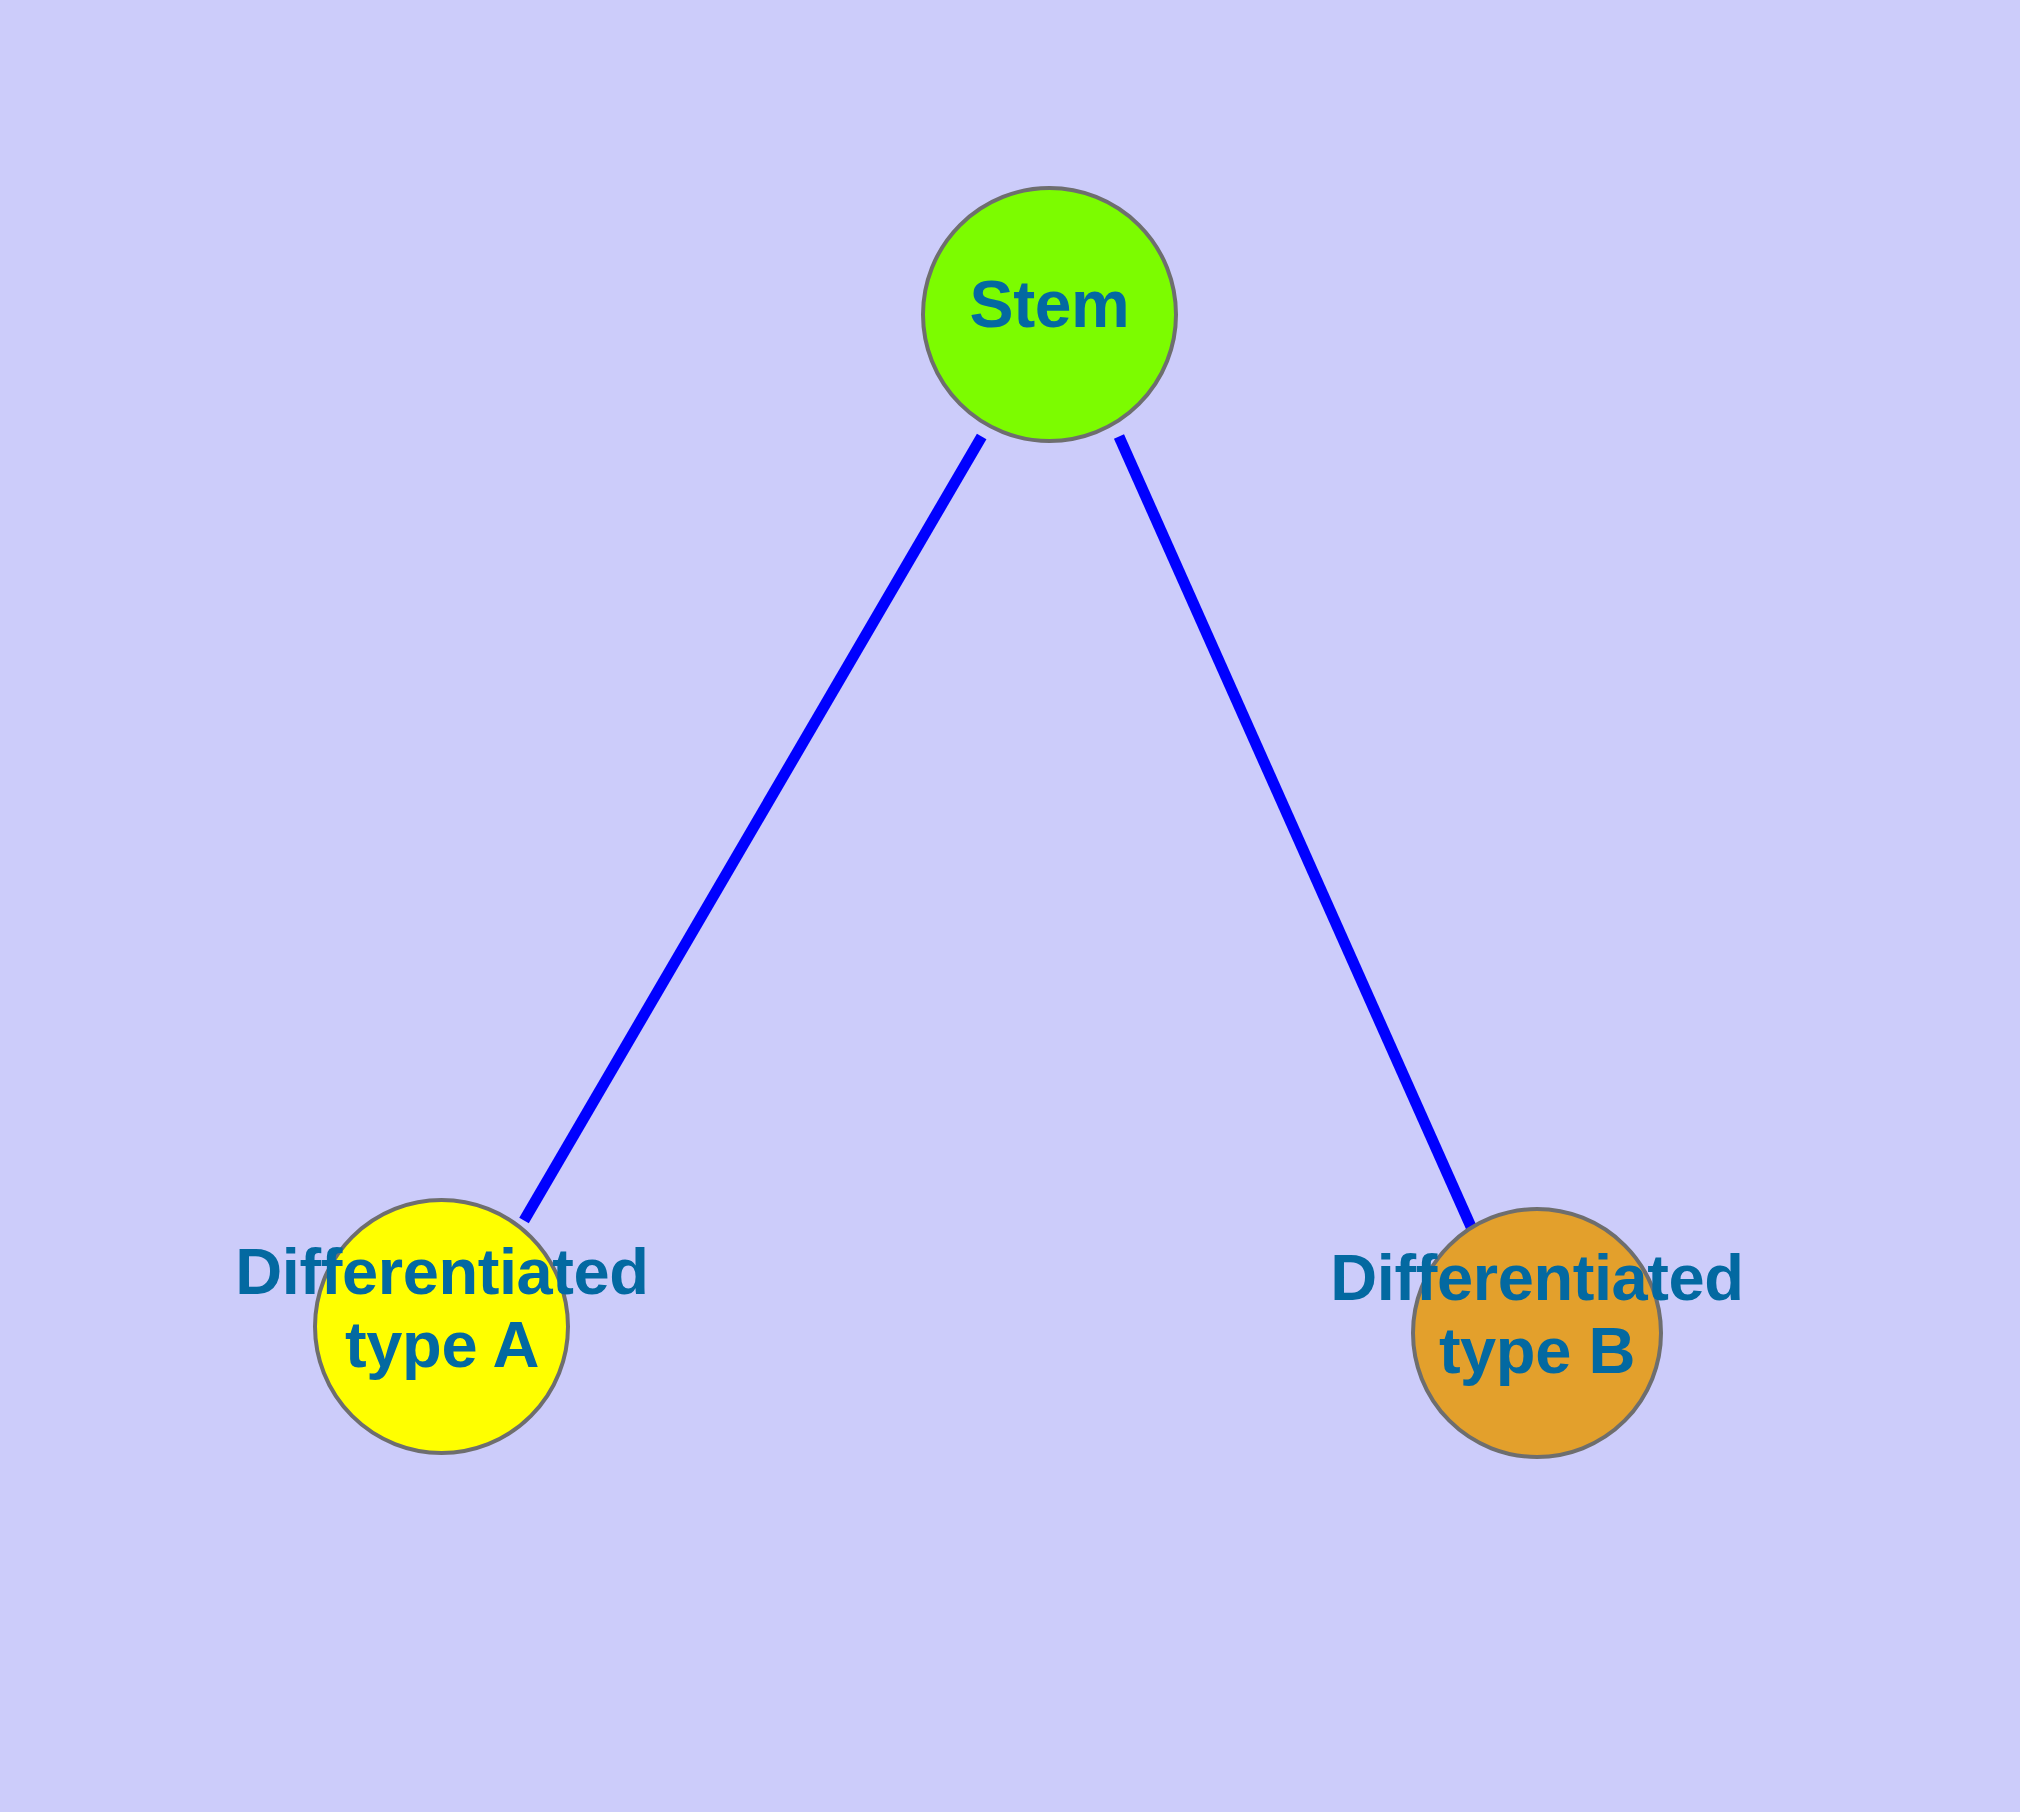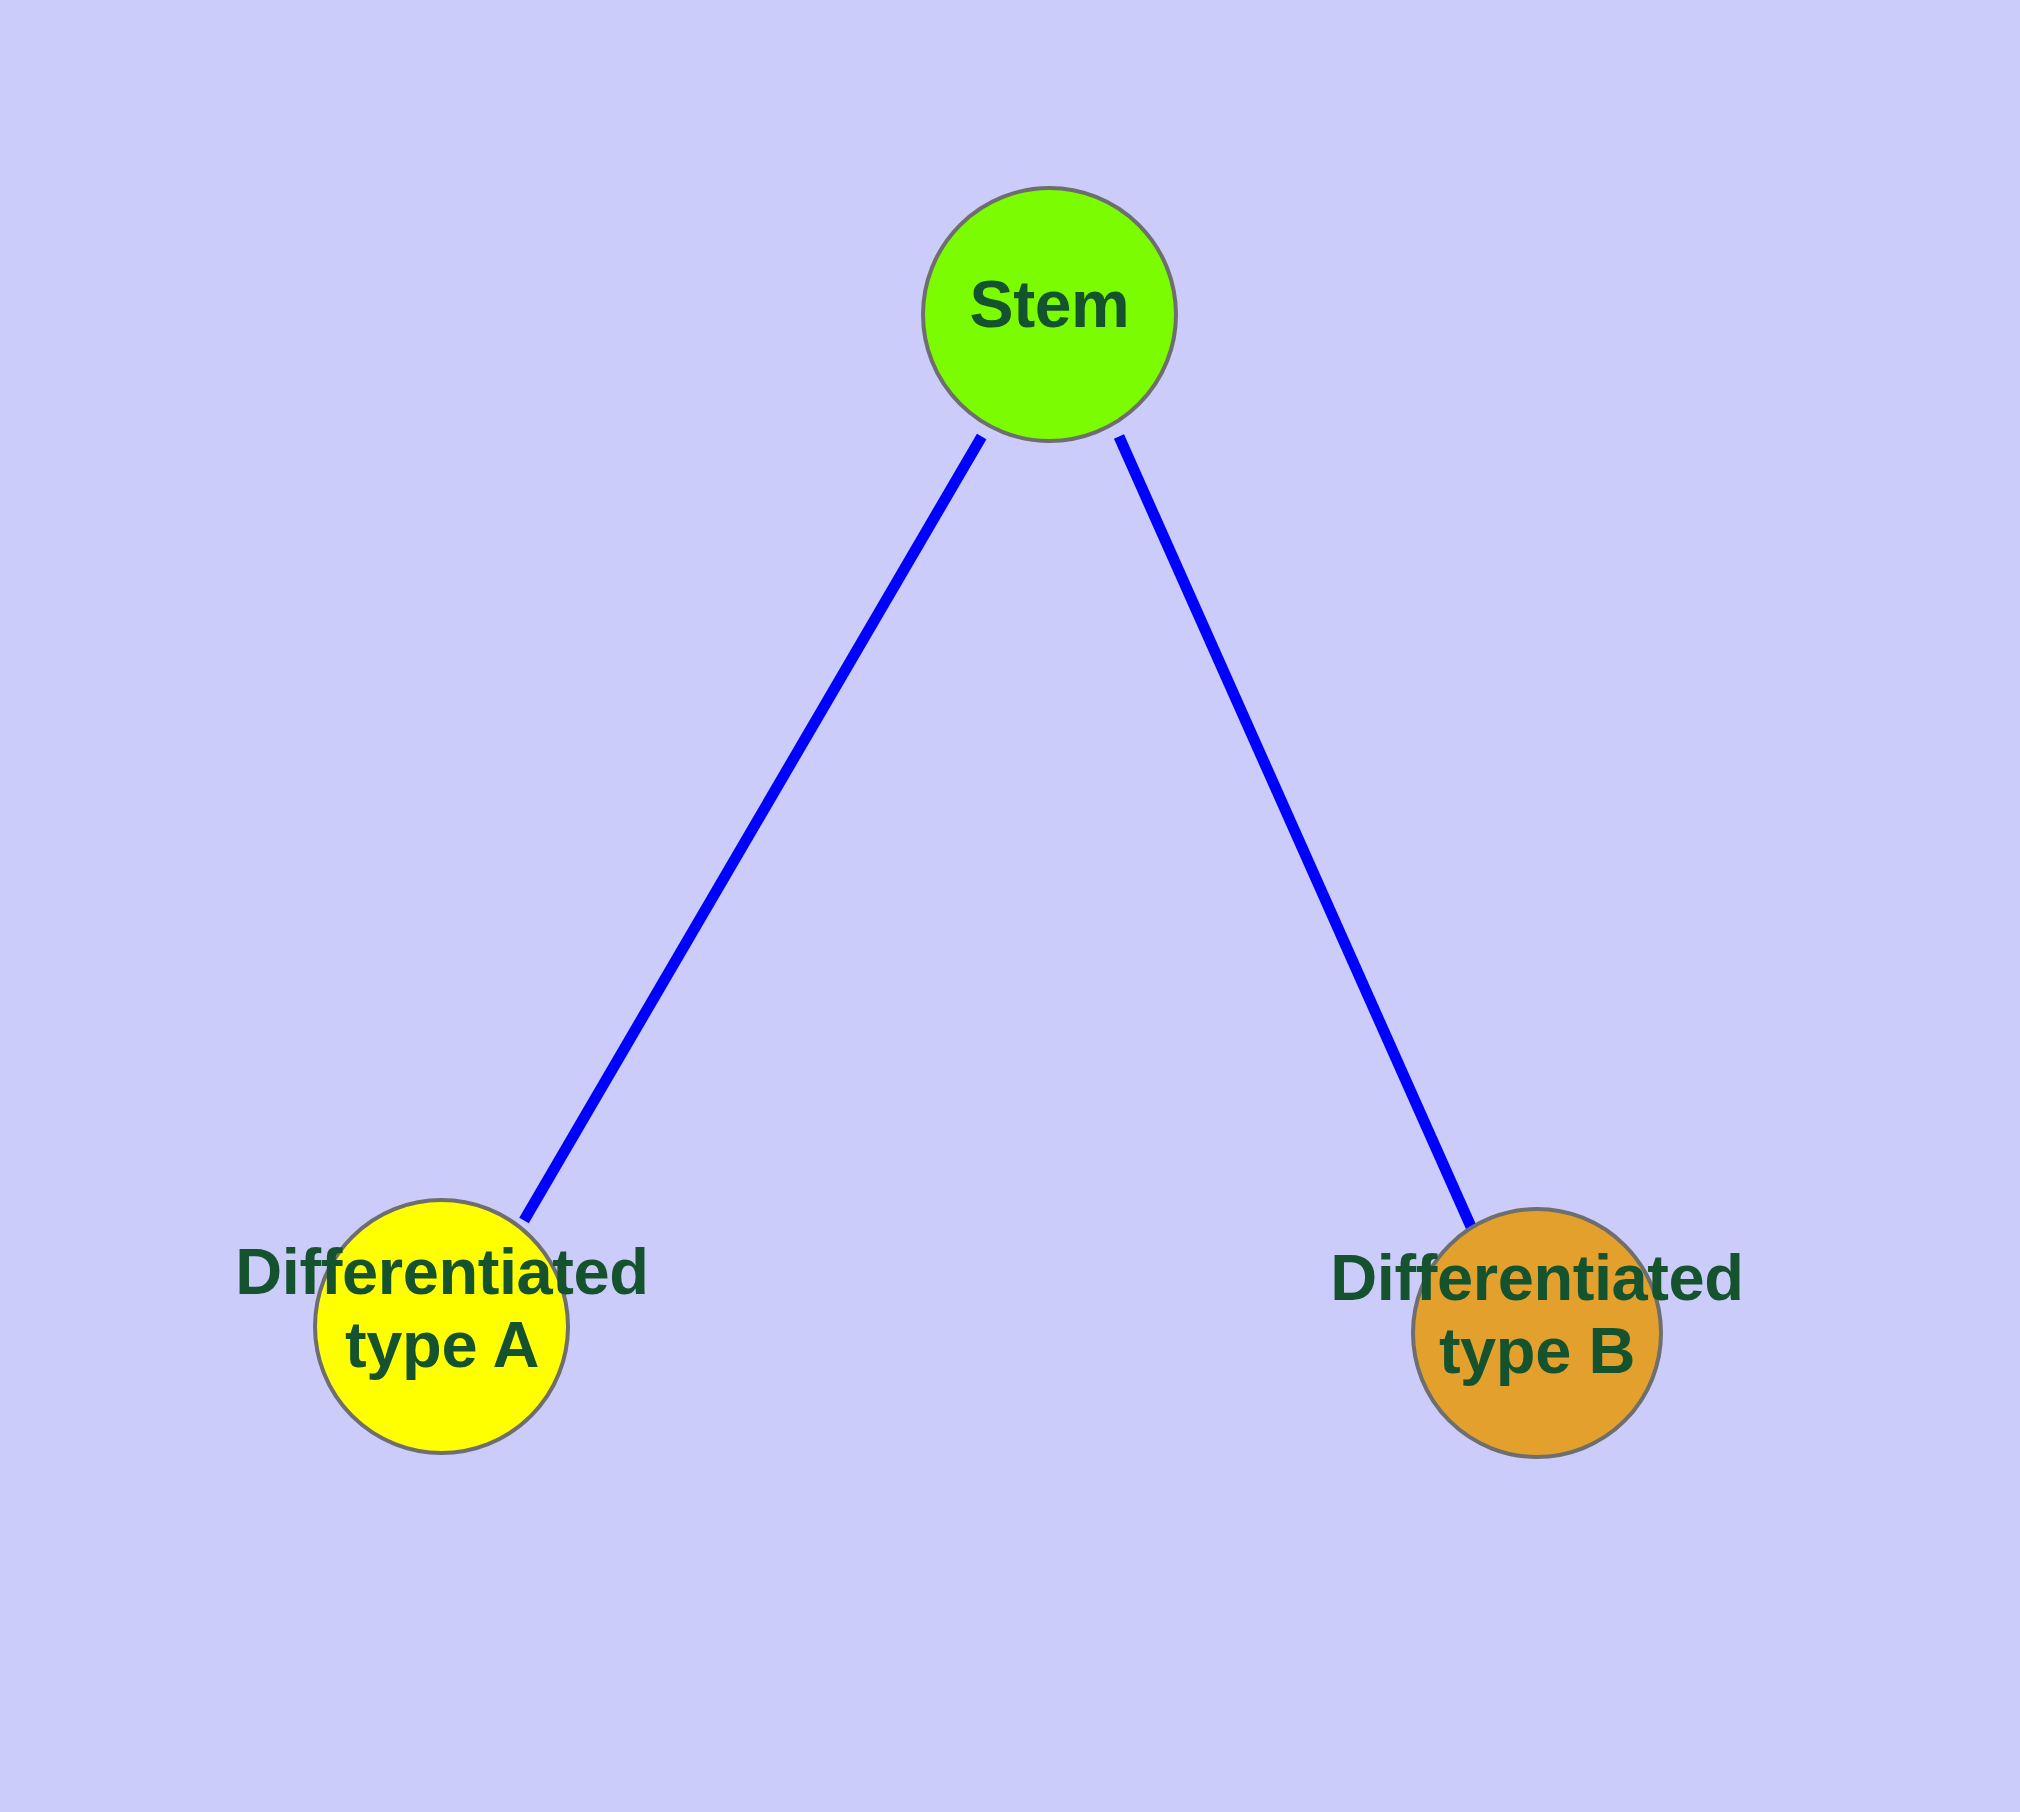--- a/index.html
+++ b/index.html
@@ -27,21 +27,21 @@
   }
   .node {
     position: absolute;
     border-radius: 50%;
     box-sizing: border-box;
   }
   .node-label {
     position: absolute;
     text-align: center;
     font-weight: bold;
-    color: #14532d;
+    color: #0369a1;
     line-height: 1.12;
     white-space: pre;
     pointer-events: none;
     letter-spacing: -0.4px;
   }
   #node-stem {
     left: 921px;
     top: 186px;
     width: 257px;
     height: 257px;

